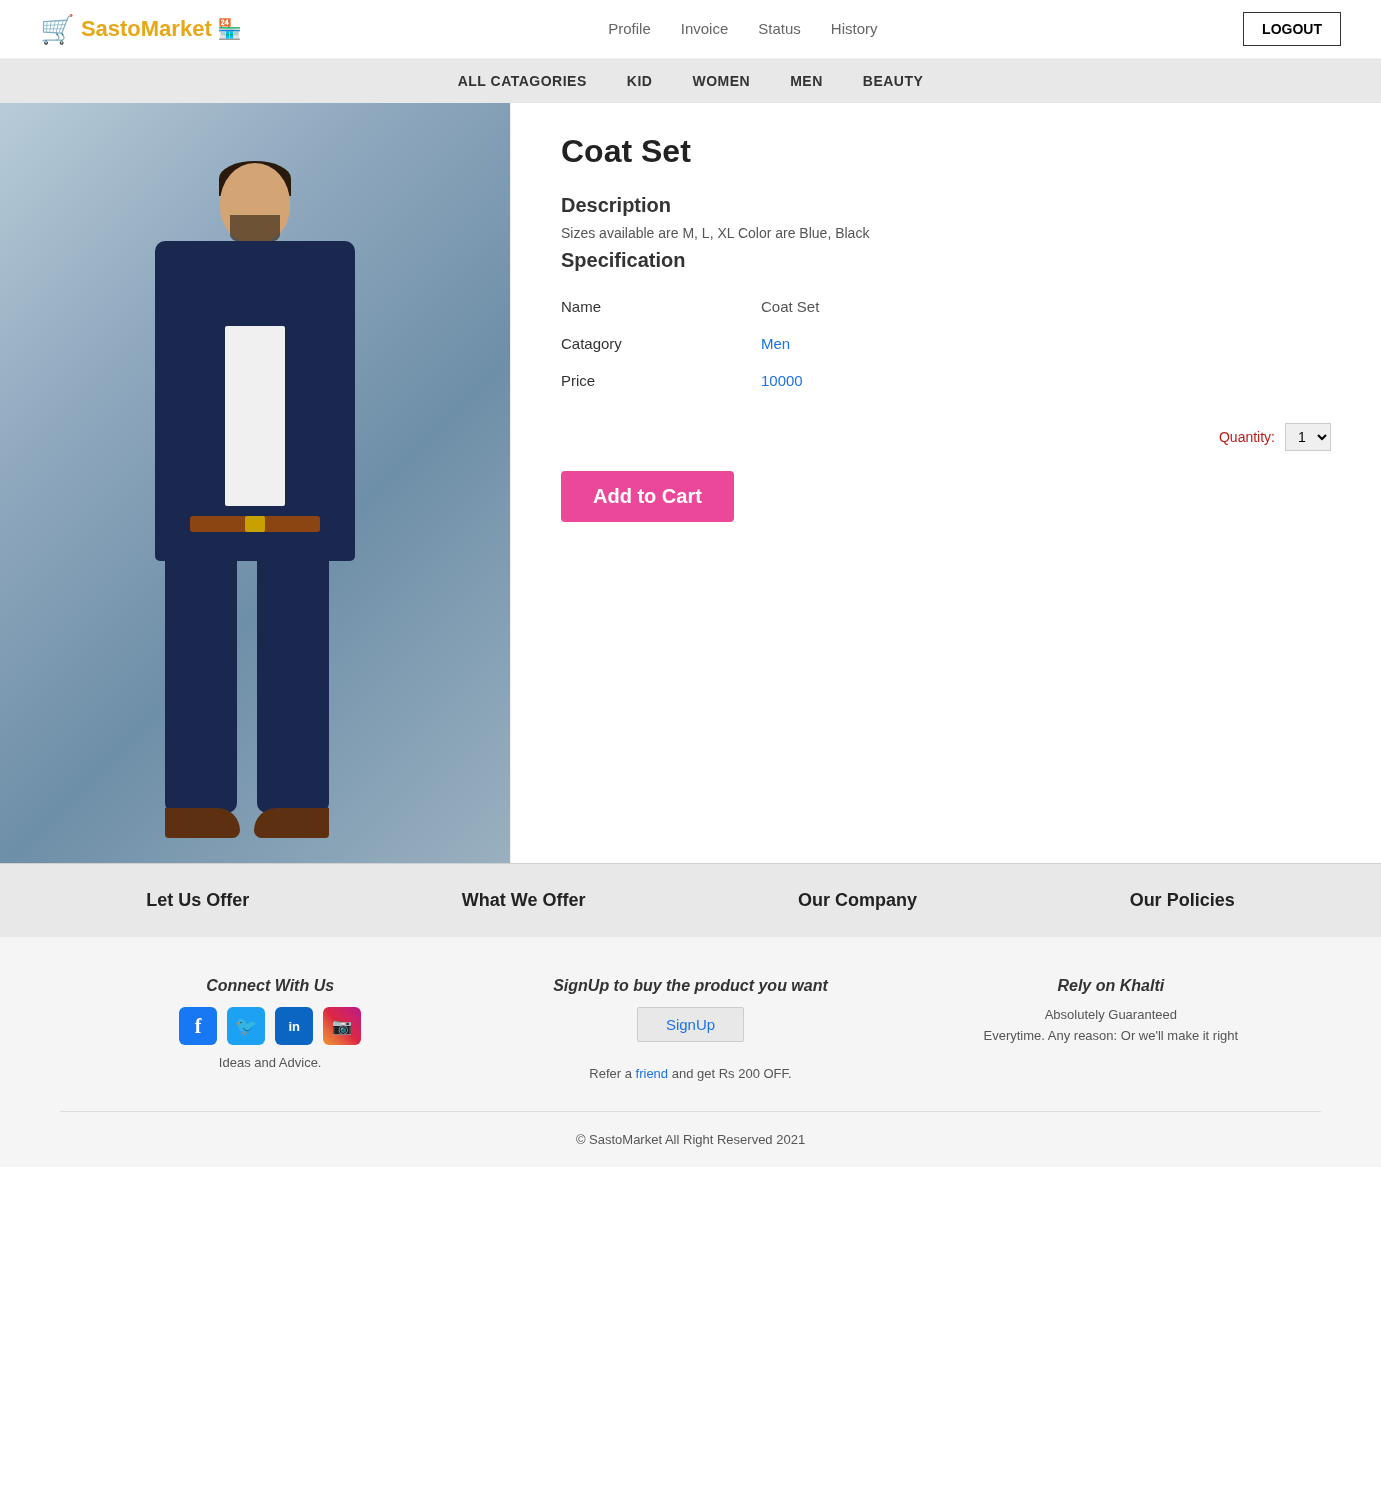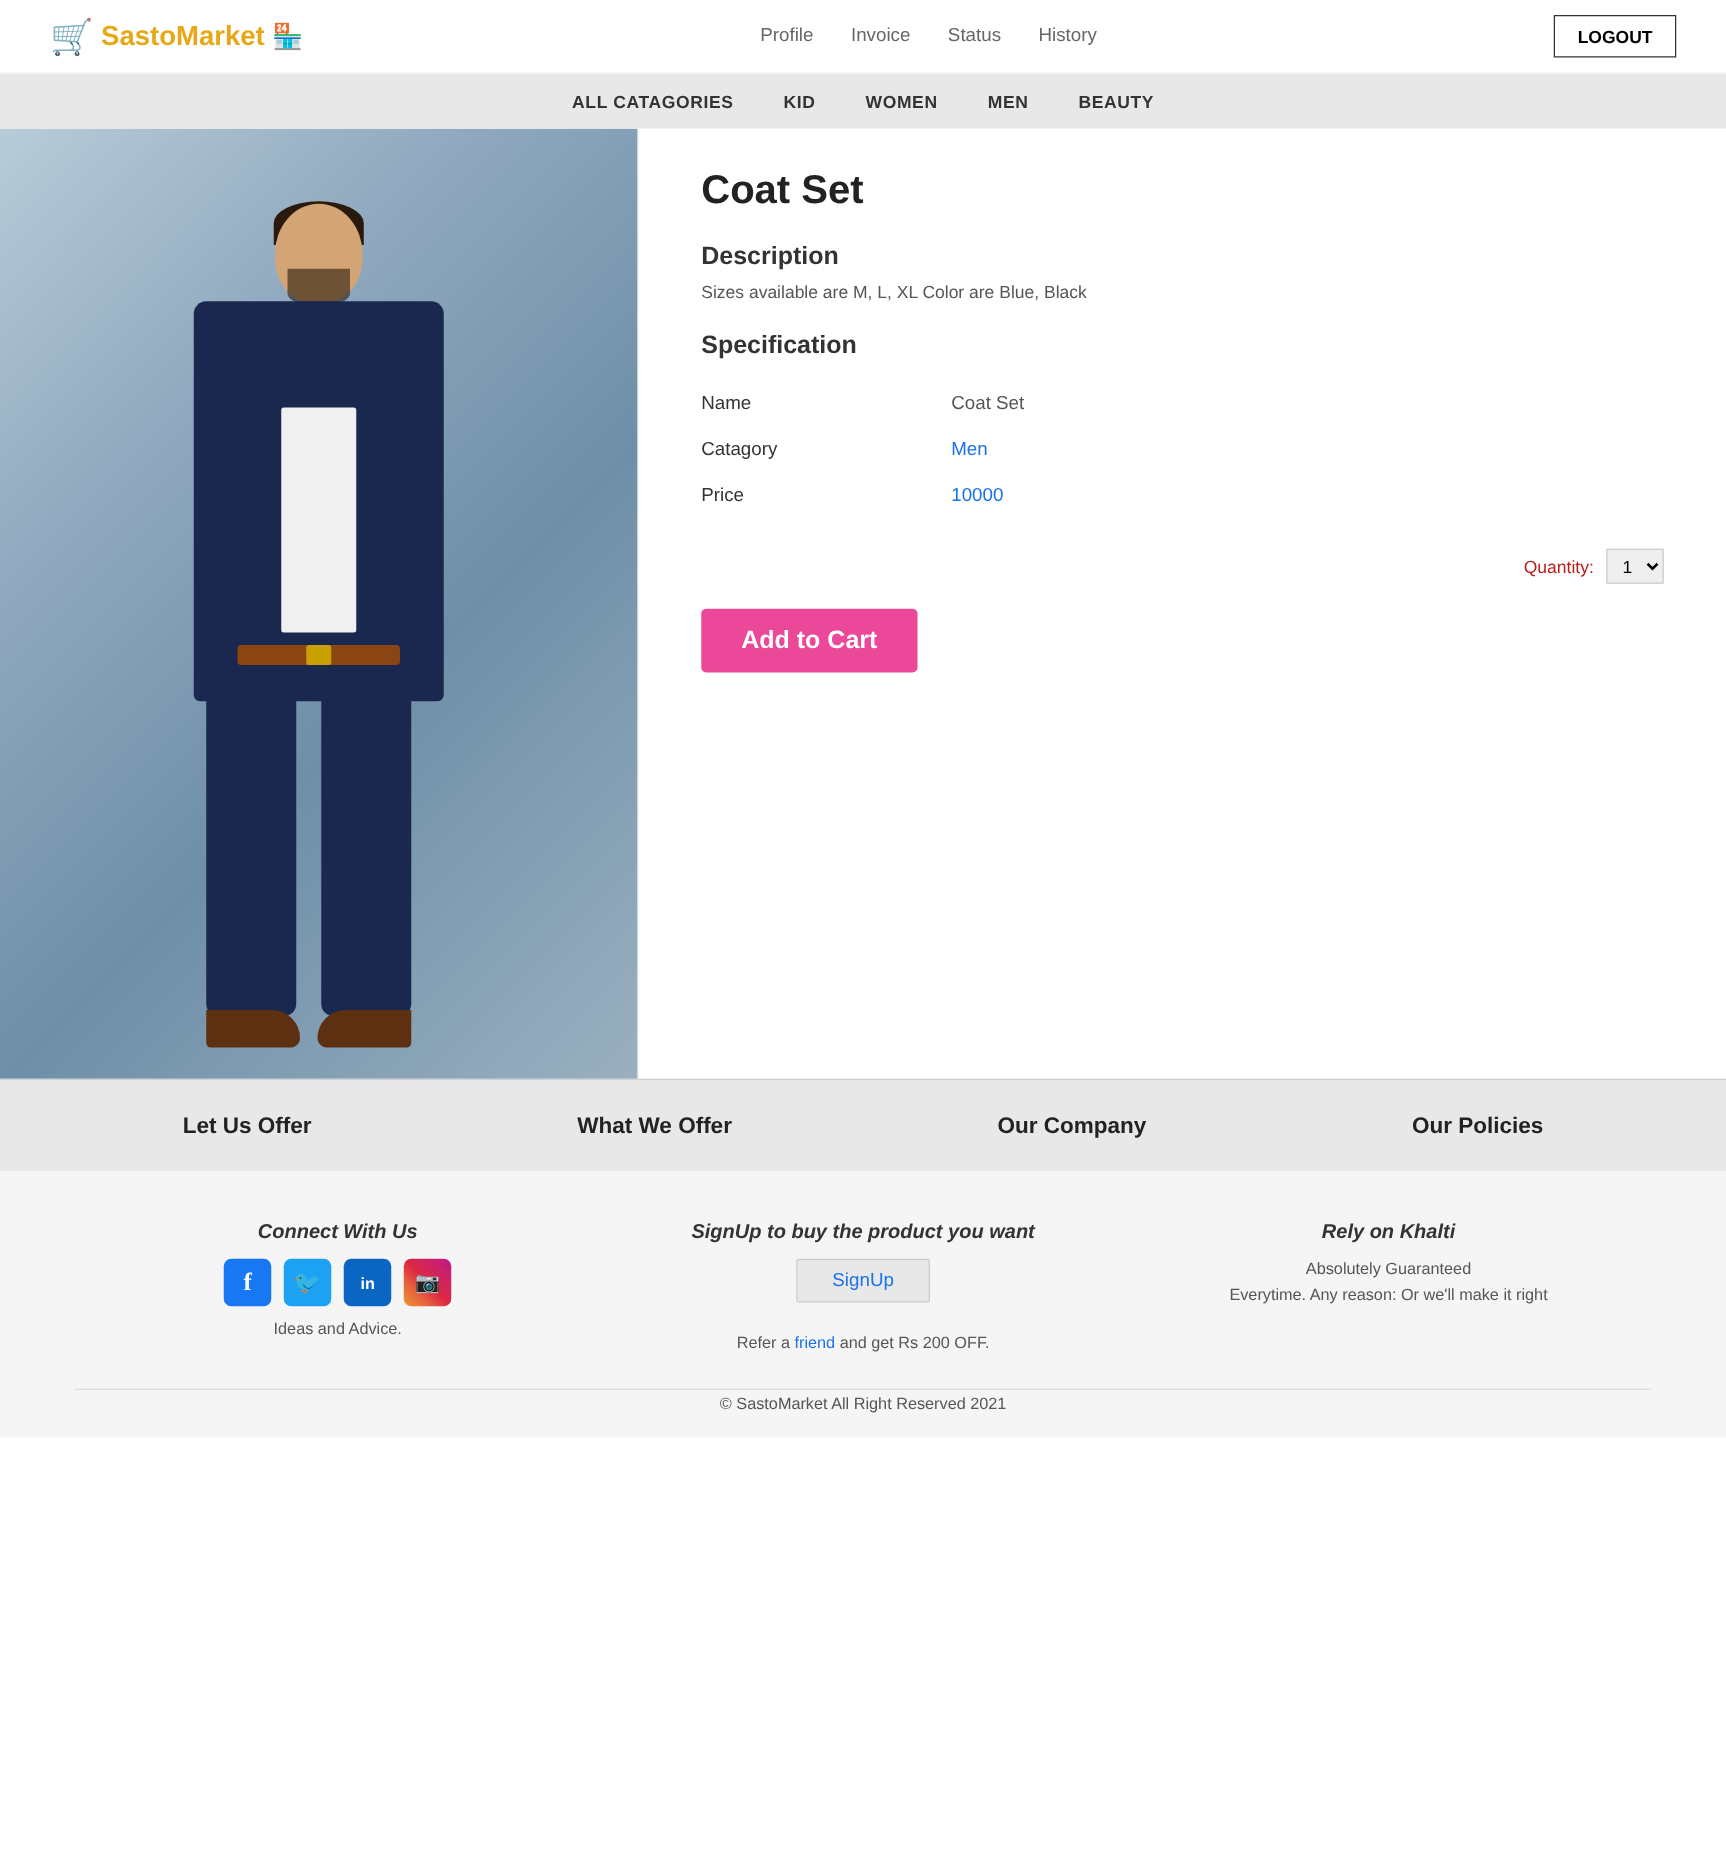--- a/index.html
+++ b/index.html
@@ -219,21 +219,21 @@
       margin-bottom: 24px;
     }
     .product-description-label {
       font-size: 20px;
       font-weight: bold;
       margin-bottom: 8px;
     }
     .product-description-text {
       font-size: 14px;
       color: #555;
-      margin-bottom: 24px;
+      margin-bottom: 8px;
     }
     .spec-label {
       font-size: 20px;
       font-weight: bold;
       margin-bottom: 16px;
     }
     .spec-table {
       width: 100%;
       border-collapse: collapse;
       margin-bottom: 24px;
@@ -368,21 +368,21 @@
     .khalti-text {
       font-size: 13px;
       color: #555;
       margin-top: 6px;
     }
     .footer-copyright {
       text-align: center;
       font-size: 13px;
       color: #555;
       border-top: 1px solid #ddd;
-      padding-top: 3px;
+      padding-top: 20px;
       margin-top: 22px;
     }
   </style>
 </head>
 <body>
 
 <header class="header">
   <div class="logo-area">
     <span class="logo-icon">🛒</span>
     <span class="logo-text">SastoMarket</span>

